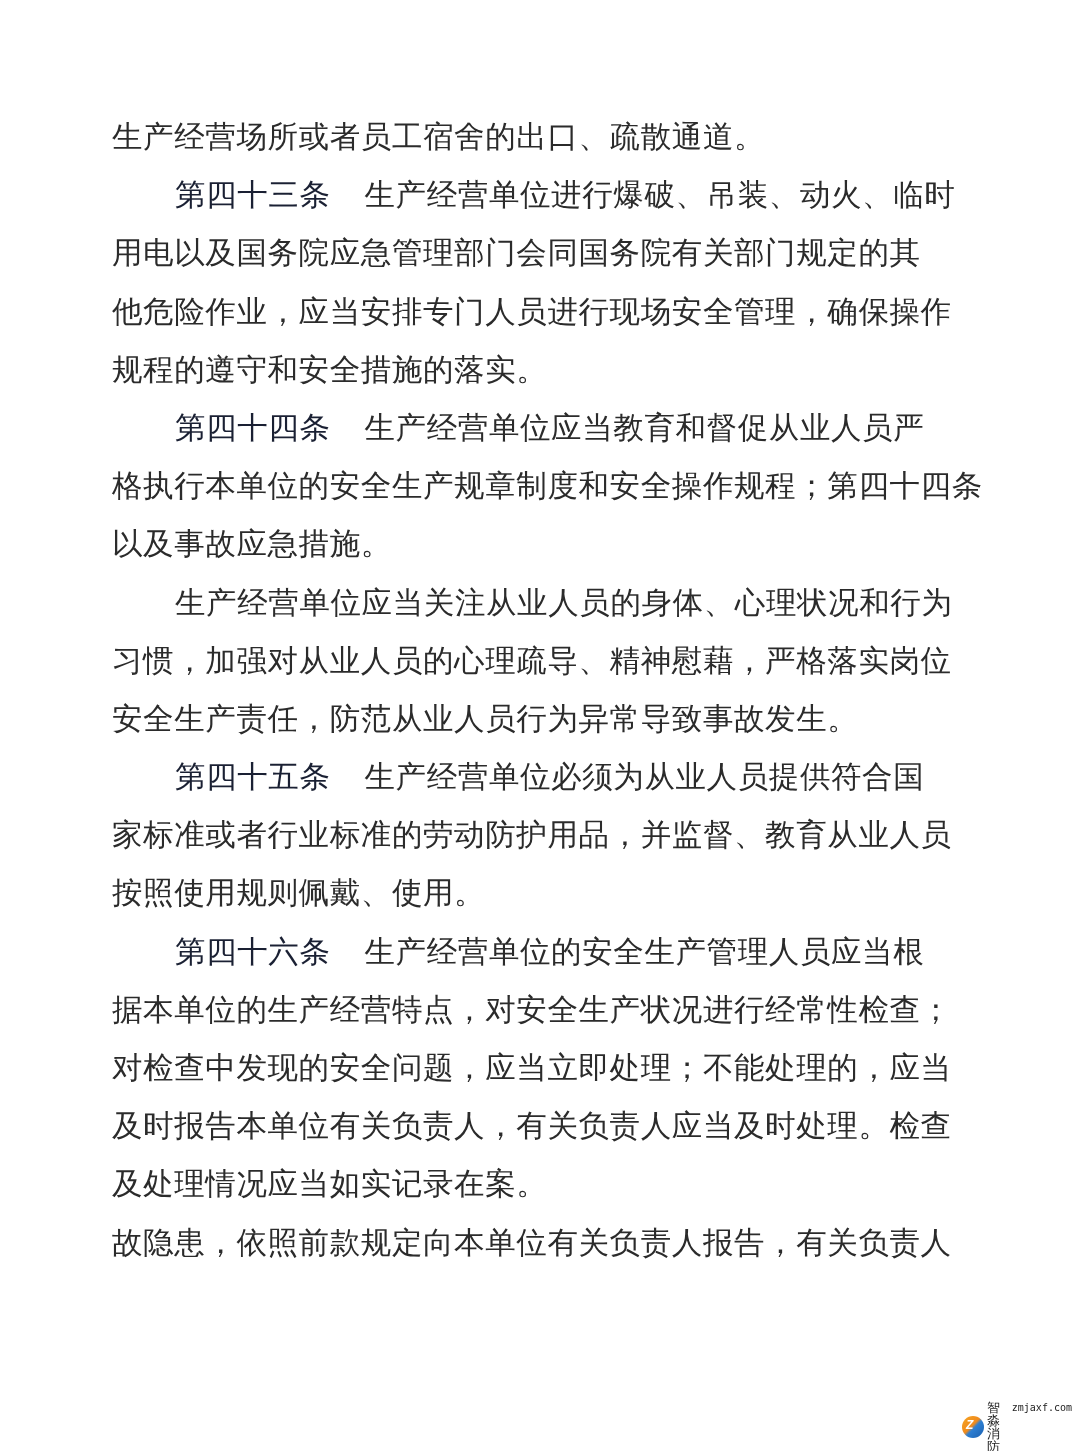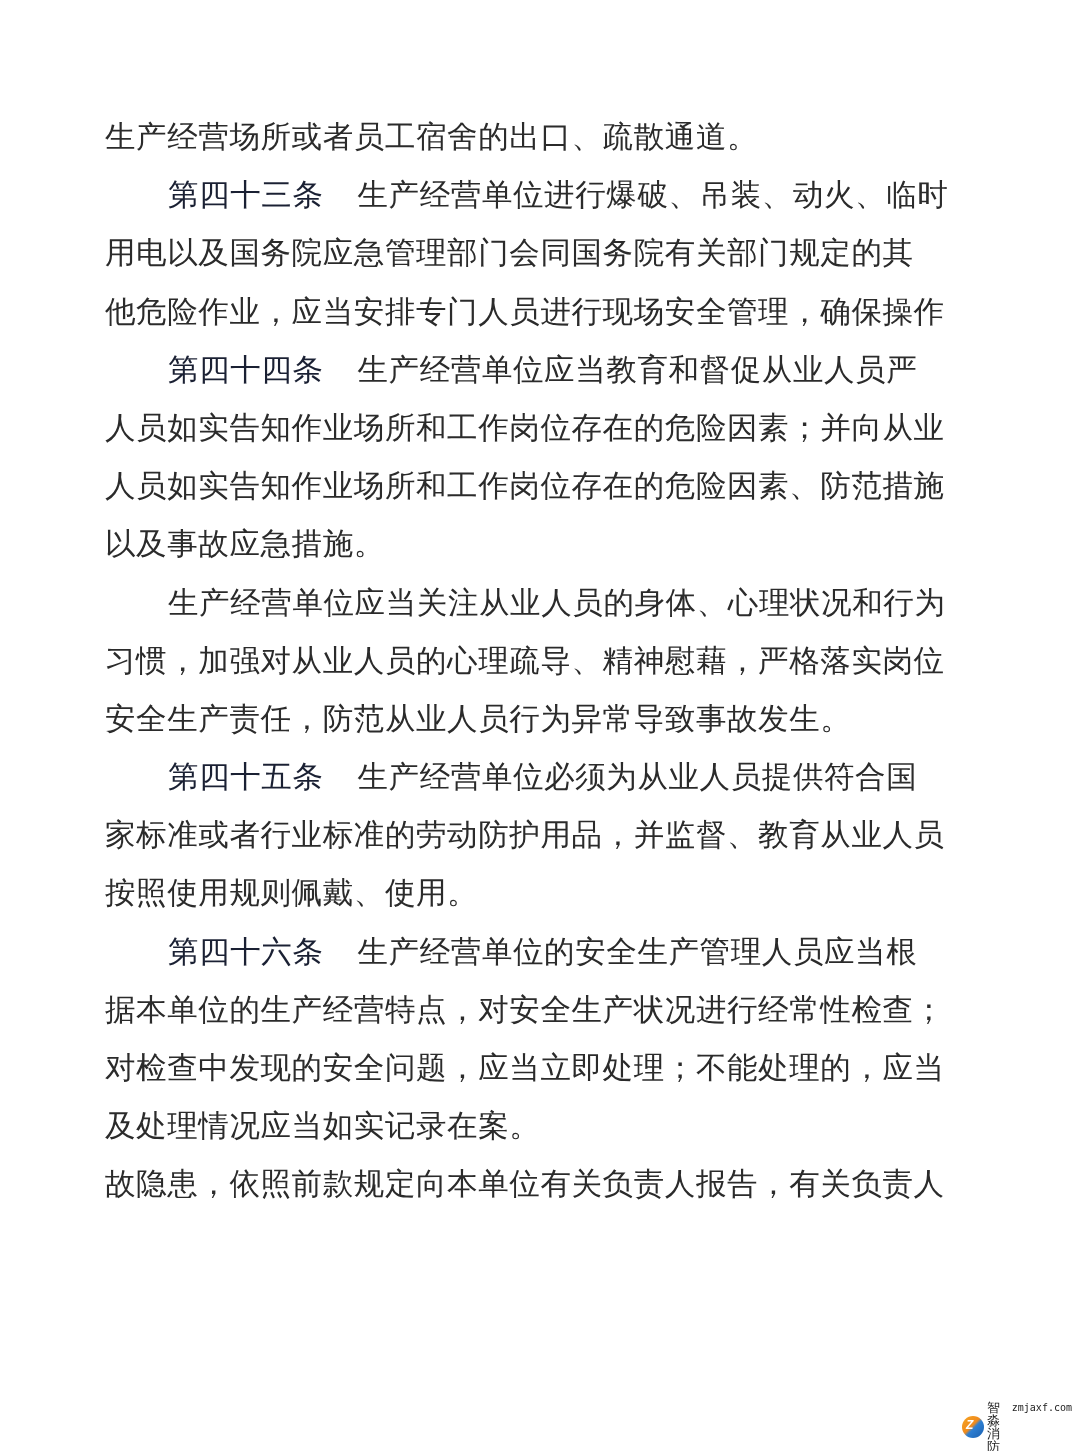--- a/index.html
+++ b/index.html
@@ -9,21 +9,21 @@
     }
     body {
       width: 1080px;
       height: 1451px;
       position: relative;
       overflow: hidden;
       font-family: "DejaVu Sans", "Liberation Sans", sans-serif;
     }
     .page {
       position: absolute;
-      left: 105px;
+      left: 112px;
       top: 108px;
       width: 872px;
     }
     .line {
       height: 58.2px;
       line-height: 58.2px;
       font-size: 30.5px;
       color: #2b2b2b;
       white-space: nowrap;
       letter-spacing: 0.6px;
@@ -85,37 +85,38 @@
   </style>
 </head>
 <body>
 
 <div class="page">
   <div class="line"><span>生产经营场所或者员工宿舍的出口、疏散通道。</span></div>
 
   <div class="line indent"><span class="article-no">第四十三条</span><span>生产经营单位进行爆破、吊装、动火、临时</span></div>
   <div class="line"><span>用电以及国务院应急管理部门会同国务院有关部门规定的其</span></div>
   <div class="line"><span>他危险作业，应当安排专门人员进行现场安全管理，确保操作</span></div>
+  <div class="line"><span>规程的遵守和安全措施的落实。</span></div>
 
   <div class="line indent"><span class="article-no">第四十四条</span><span>生产经营单位应当教育和督促从业人员严</span></div>
-  <div class="line"><span>人员如实告知作业场所和工作岗位存在的危险因素；并向从业</span></div>
-  <div class="line"><span>人员如实告知作业场所和工作岗位存在的危险因素、防范措施</span></div>
+  <div class="line"><span>格执行本单位的安全生产规章制度和安全操作规程；第四十四条</span></div>
   <div class="line"><span>以及事故应急措施。</span></div>
 
   <div class="line indent"><span>生产经营单位应当关注从业人员的身体、心理状况和行为</span></div>
   <div class="line"><span>习惯，加强对从业人员的心理疏导、精神慰藉，严格落实岗位</span></div>
   <div class="line"><span>安全生产责任，防范从业人员行为异常导致事故发生。</span></div>
 
   <div class="line indent"><span class="article-no">第四十五条</span><span>生产经营单位必须为从业人员提供符合国</span></div>
   <div class="line"><span>家标准或者行业标准的劳动防护用品，并监督、教育从业人员</span></div>
   <div class="line"><span>按照使用规则佩戴、使用。</span></div>
 
   <div class="line indent"><span class="article-no">第四十六条</span><span>生产经营单位的安全生产管理人员应当根</span></div>
   <div class="line"><span>据本单位的生产经营特点，对安全生产状况进行经常性检查；</span></div>
   <div class="line"><span>对检查中发现的安全问题，应当立即处理；不能处理的，应当</span></div>
+  <div class="line"><span>及时报告本单位有关负责人，有关负责人应当及时处理。检查</span></div>
   <div class="line"><span>及处理情况应当如实记录在案。</span></div>
 
   <div class="line"><span>故隐患，依照前款规定向本单位有关负责人报告，有关负责人</span></div>
 </div>
 
 <div class="watermark">
   <div class="wm-logo">
       <span>Z</span>
     </div>
   <div class="wm-text">

